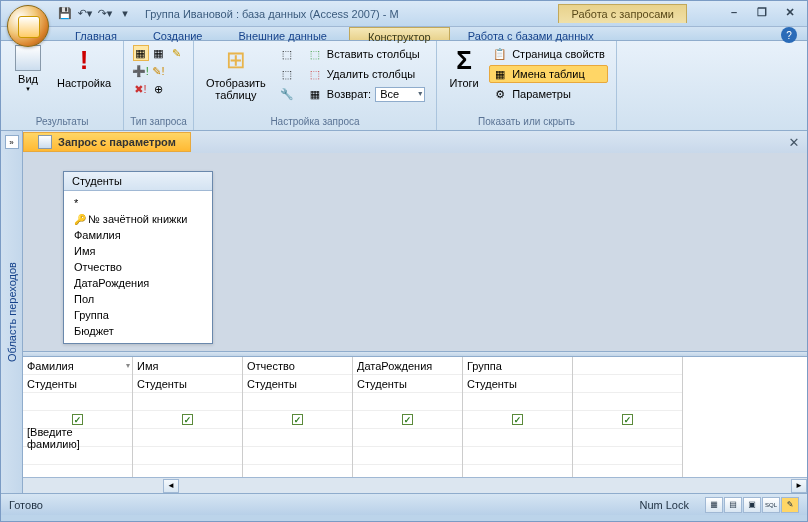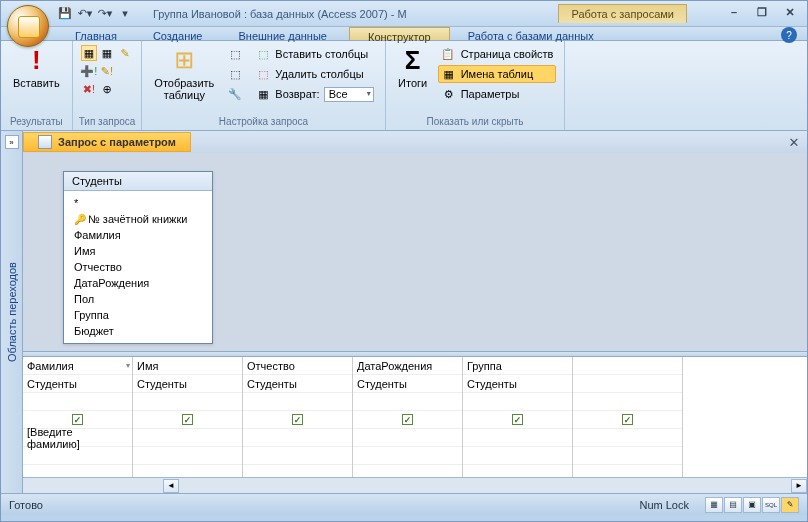--- a/index.html
+++ b/index.html
@@ -2,21 +2,21 @@
 <html><head>
 <meta charset="utf-8">
 <style>
 *{box-sizing:border-box;margin:0;padding:0;font-family:"Segoe UI",Tahoma,sans-serif;font-size:11px}
 body{width:808px;height:522px;background:#bcd4ea;overflow:hidden;border:1px solid #7b9bc4;position:relative}
 .titlebar{height:26px;background:linear-gradient(#dbe9f7,#c0d8ef);display:flex;align-items:center;border-bottom:1px solid #a0b8d4}
 .orb{width:42px;height:42px;border-radius:50%;background:radial-gradient(circle at 30% 30%,#fff,#f2c97b 40%,#d9822b 70%,#8b4513);position:absolute;left:6px;top:4px;z-index:10;border:1px solid #8b6914;box-shadow:0 1px 3px rgba(0,0,0,.3)}
 .orb::after{content:"";width:20px;height:20px;background:linear-gradient(#fff,#ffcc66);border-radius:3px;position:absolute;top:10px;left:10px;border:1px solid #c90}
 .qat{margin-left:56px;display:flex;gap:4px;align-items:center;color:#345}
 .qat-icon{width:16px;height:16px;display:flex;align-items:center;justify-content:center;cursor:pointer;border-radius:2px}
-.title-text{margin-left:20px;color:#3b5b7d;white-space:nowrap}
+.title-text{margin-left:12px;color:#3b5b7d;white-space:nowrap}
 .context-tab-group{margin-left:auto;margin-right:120px;background:linear-gradient(#e8d28c,#f0e0a8);padding:3px 12px;border:1px solid #c2a85a;border-bottom:none;color:#5a4a1a}
 .win-controls{position:absolute;right:8px;top:4px;display:flex;gap:10px;color:#345}
 .win-btn{width:18px;height:14px;cursor:pointer;display:flex;align-items:center;justify-content:center;font-weight:bold}
 .tabstrip{height:14px;display:flex;padding-left:56px;background:linear-gradient(#d2e3f3,#bcd6ed);border-bottom:1px solid #8faccc}
 .tab{padding:3px 18px;color:#15428b;cursor:pointer}
 .tab.context{background:linear-gradient(#f5e8b8,#e8d28c);border:1px solid #c2a85a;border-bottom:none;margin-left:4px;color:#3a3a1a}
 .help-icon{margin-left:auto;margin-right:10px;width:16px;height:16px;border-radius:50%;background:#2a6bb8;color:#fff;display:flex;align-items:center;justify-content:center;font-size:10px;cursor:pointer}
 .ribbon{height:90px;background:linear-gradient(#e8f1fa,#d0e1f0);display:flex;border-bottom:1px solid #8faccc}
 .rgroup{border-right:1px solid #aac4dd;padding:2px 6px;display:flex;flex-direction:column;align-items:center}
 .rgroup-body{flex:1;display:flex;align-items:flex-start;gap:2px}
@@ -88,22 +88,27 @@
   <div class="tab">Внешние данные</div>
   <div class="tab context">Конструктор</div>
   <div class="tab">Работа с базами данных</div>
   <div class="help-icon">?</div>
 </div>
 
 <div class="ribbon">
   <div class="rgroup">
     <div class="rgroup-body">
       <div class="bigbtn">
+        <div class="bigbtn-icon" style="background:linear-gradient(#fff,#cde);border:1px solid #89a;width:26px;height:26px"></div>
+        <span>Вид</span>
+          <span style="font-size:7px">▾</span>
+      </div>
+      <div class="bigbtn">
         <div class="bigbtn-icon" style="color:#c00;font-weight:bold;font-size:26px">!</div>
-        <span>Вставить</span>
+        <span>Настройка</span>
       </div>
     </div>
     <div class="rgroup-label">Результаты</div>
   </div>
 
   <div class="rgroup">
     <div class="rgroup-body">
       <div class="smallbtns">
         <div style="display:flex;gap:2px">
           <span class="sicon" style="background:#ffe8a6;border:1px solid #e8b44c">▦</span>

